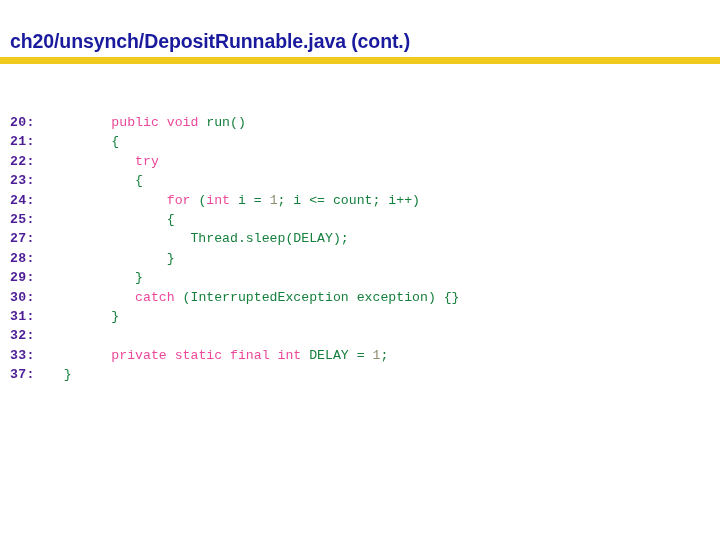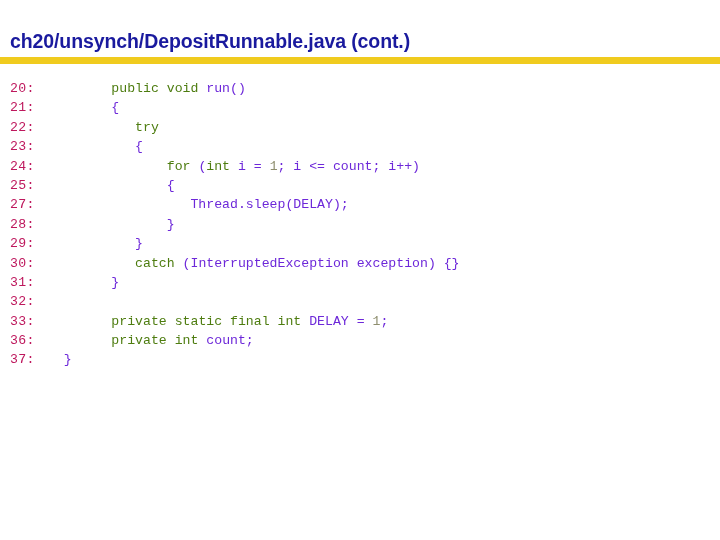--- a/index.html
+++ b/index.html
@@ -58,31 +58,32 @@
   }
   .code-line {
     display: block;
     height: 19.4px;
     white-space: pre;
     padding-left: 10px;
   }
   .lineno {
     display: inline-block;
     width: 38px;
-    color: #be185d;
-    font-weight: normal;
+    color: #4c1d95;
+    font-weight: bold;
     letter-spacing: 0.3px;
+    margin-top: 34px;
   }
   .code-text {
     display: inline-block;
     color: #000000;
   }
-  .tok-kw  { color: #4d7c0f; }
+  .tok-kw  { color: #ec4899; }
   .tok-num { color: #8e8e6e; }
-  .tok-id  { color: #6d28d9; }
+  .tok-id  { color: #15803d; }
   .tok-punct { color: #000000; }
 </style>
 </head>
 <body>
 
 <div id="slide-header">
   <div id="slide-title">ch20/unsynch/DepositRunnable.java  (cont.)</div>
   <div id="title-rule"></div>
 </div>
 
@@ -93,15 +94,14 @@
     <div class="code-line"><span class="lineno">23:</span><span class="code-text"><span class="tok-id">           {</span></span></div>
     <div class="code-line"><span class="lineno">24:</span><span class="code-text"><span class="tok-punct">               </span><span class="tok-kw">for</span><span class="tok-id"> (</span><span class="tok-kw">int</span><span class="tok-id"> i = </span><span class="tok-num">1</span><span class="tok-id">; i &lt;= count; i++)</span></span></div>
     <div class="code-line"><span class="lineno">25:</span><span class="code-text"><span class="tok-id">               {</span></span></div>
     <div class="code-line"><span class="lineno">27:</span><span class="code-text"><span class="tok-id">                  Thread.sleep(DELAY);</span></span></div>
     <div class="code-line"><span class="lineno">28:</span><span class="code-text"><span class="tok-id">               }</span></span></div>
     <div class="code-line"><span class="lineno">29:</span><span class="code-text"><span class="tok-id">           }</span></span></div>
     <div class="code-line"><span class="lineno">30:</span><span class="code-text"><span class="tok-punct">           </span><span class="tok-kw">catch</span><span class="tok-id"> (InterruptedException exception) {}</span></span></div>
     <div class="code-line"><span class="lineno">31:</span><span class="code-text"><span class="tok-id">        }</span></span></div>
     <div class="code-line"><span class="lineno">32:</span><span class="code-text"><span class="tok-id"></span></span></div>
     <div class="code-line"><span class="lineno">33:</span><span class="code-text"><span class="tok-punct">        </span><span class="tok-kw">private</span><span class="tok-punct"> </span><span class="tok-kw">static</span><span class="tok-punct"> </span><span class="tok-kw">final</span><span class="tok-punct"> </span><span class="tok-kw">int</span><span class="tok-id"> DELAY = </span><span class="tok-num">1</span><span class="tok-id">;</span></span></div>
-    <div class="code-line"><span class="lineno">36:</span><span class="code-text"><span class="tok-punct">        </span><span class="tok-kw">private</span><span class="tok-punct"> </span><span class="tok-kw">int</span><span class="tok-id"> count;</span></span></div>
     <div class="code-line"><span class="lineno">37:</span><span class="code-text"><span class="tok-id">  }</span></span></div>
   </div>
 
 </body></html>

